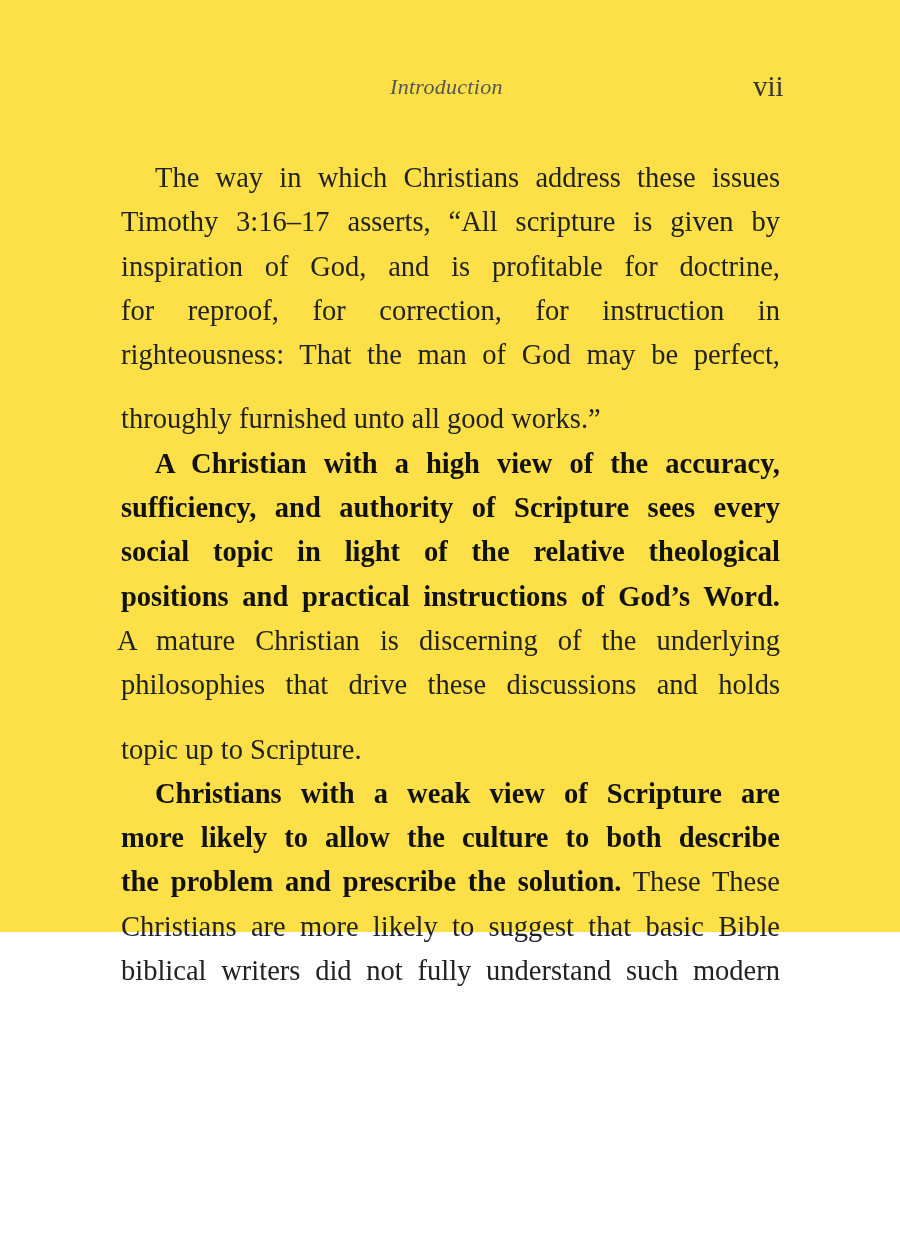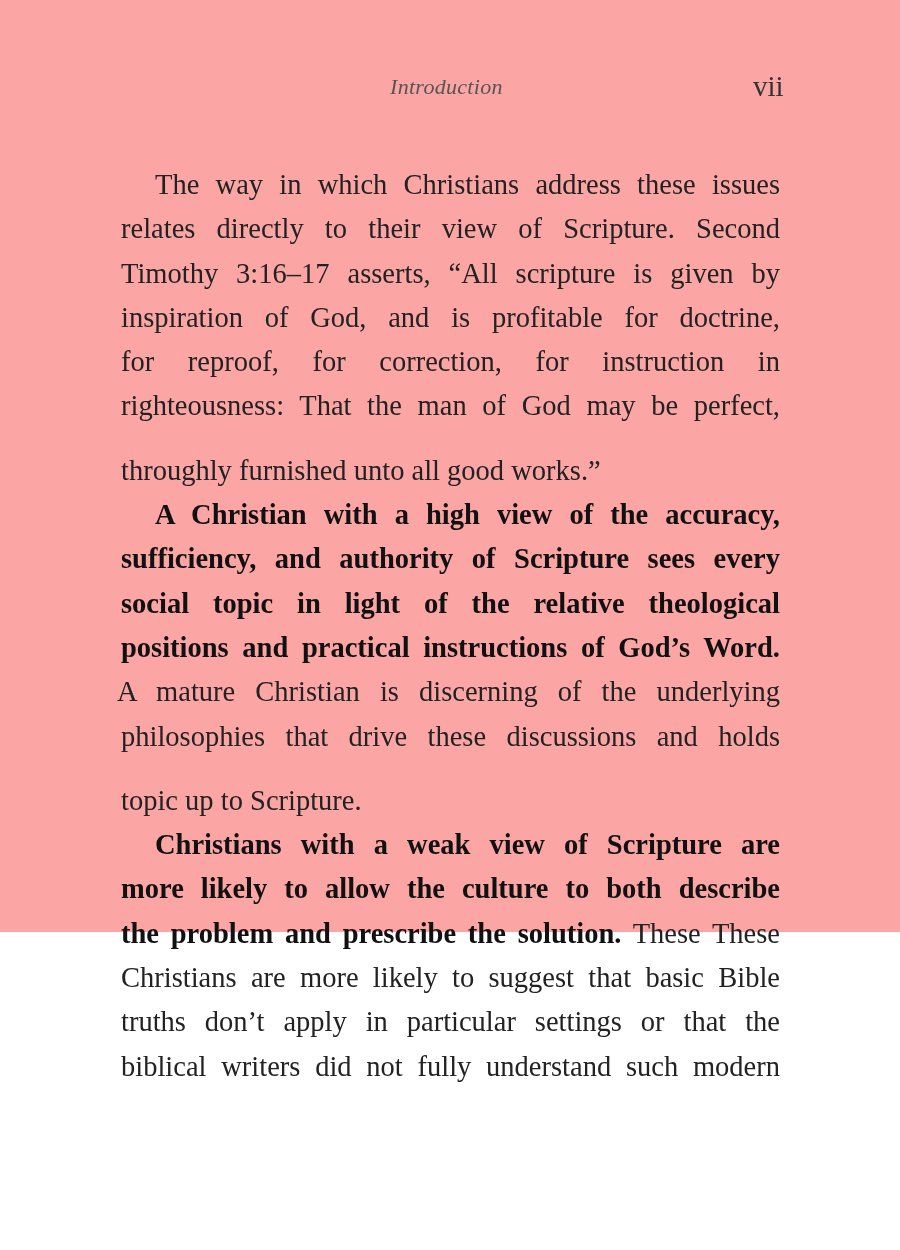--- a/index.html
+++ b/index.html
@@ -1,29 +1,29 @@
 <!DOCTYPE html>
 <html><head>
 <meta charset="utf-8">
 <style>
   html, body { margin: 0; padding: 0; background: #ffffff; }
   body { width: 900px; height: 1250px; position: relative; overflow: hidden; }
-  .page { position: absolute; left: 0; top: 0; width: 900px; height: 932px; background: #fca5a5; }
+  .page { position: absolute; left: 0; top: 0; width: 900px; height: 932px; background: #fde047; }
   .running-head {
     position: absolute; top: 74px; left: 390px;
     font-family: "Liberation Serif", serif; font-style: italic;
     font-size: 22px; color: #555555; letter-spacing: 0.3px;
   }
   .folio {
     position: absolute; top: 70px; left: 753px;
     font-family: "Liberation Serif", serif;
     font-size: 29px; color: #333333;
   }
   .body-text {
-    position: absolute; left: 121px; width: 659px; top: 163px;
+    position: absolute; left: 121px; width: 659px; top: 156px;
     font-family: "Liberation Serif", serif; font-size: 28.5px;
     line-height: 44.3px; color: #222222;
   }
   .line {
     display: block; height: 44.3px; white-space: nowrap;
     text-align: justify; text-align-last: justify;
   }
   .line.last { text-align-last: left; margin-top: 20px; }
   .indent { padding-left: 34px; }
   .para-outdent { margin-left: -4px; }
@@ -33,21 +33,20 @@
 <body>
 
 <div class="page">
   <div class="running-head">Introduction</div>
   <div class="folio">vii</div>
 
   <div class="body-text">
 
     <div>
       <span class="line indent">The way in which Christians address these issues</span>
-      <span class="line">relates directly to their view of Scripture. Second</span>
       <span class="line">Timothy 3:16–17 asserts, “All scripture is given by</span>
       <span class="line">inspiration of God, and is profitable for doctrine,</span>
       <span class="line">for reproof, for correction, for instruction in</span>
       <span class="line">righteousness: That the man of God may be perfect,</span>
       <span class="line last">throughly furnished unto all good works.”</span>
     </div>
 
     <div>
       <span class="line indent bold">A Christian with a high view of the accuracy,</span>
       <span class="line bold">sufficiency, and authority of Scripture sees every</span>
@@ -56,17 +55,16 @@
       <span class="line para-outdent">A mature Christian is discerning of the underlying</span>
       <span class="line">philosophies that drive these discussions and holds</span>
       <span class="line last">topic up to Scripture.</span>
     </div>
 
     <div>
       <span class="line indent bold">Christians with a weak view of Scripture are</span>
       <span class="line bold">more likely to allow the culture to both describe</span>
       <span class="line"><b>the problem and prescribe the solution.</b><span> These These</span></span>
       <span class="line">Christians are more likely to suggest that basic Bible</span>
-      <span class="line">truths don’t apply in particular settings or that the</span>
       <span class="line">biblical writers did not fully understand such modern</span>
     </div>
   </div>
 </div>
 
 </body></html>

